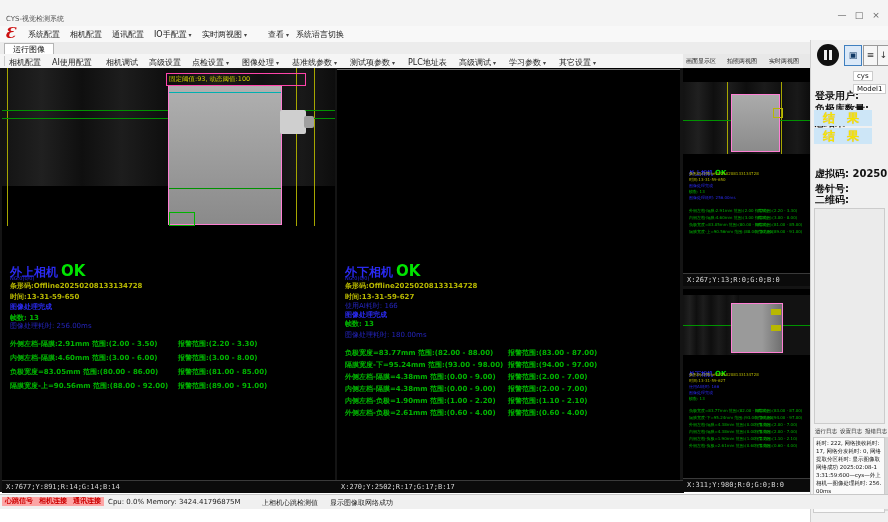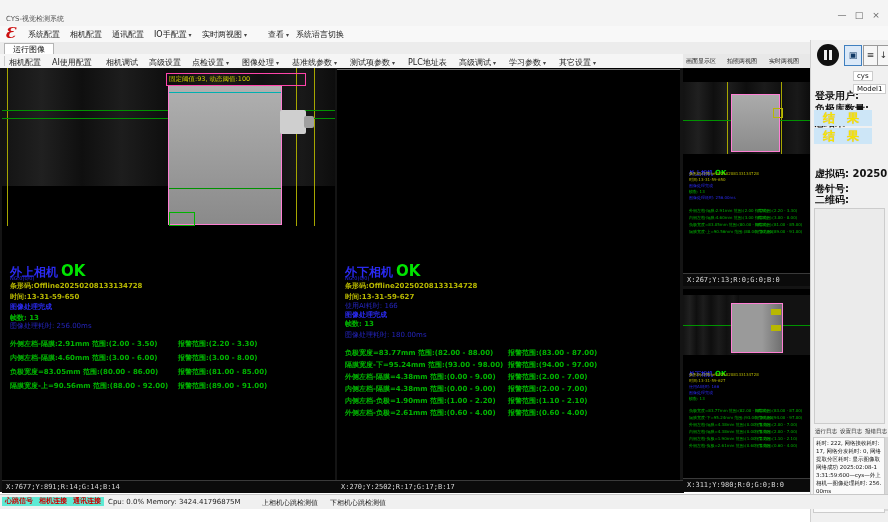--- a/index.html
+++ b/index.html
@@ -61,21 +61,21 @@
   .svalue{font-size:7px;color:#111;background:#fff;border:1px solid #ccc;padding:0 3px;white-space:nowrap;}
   .result-box{left:3px;width:58px;height:16px;background:#cde6f7;color:#f4e400;font-weight:bold;
               font-size:12px;text-align:center;line-height:16px;letter-spacing:4px;
               text-shadow:0 0 1px #caa;}
   #side-list{left:3px;top:168px;width:69px;height:214px;background:#ebebeb;border:1px solid #cccccc;}
   .log-tab{top:0;font-size:5.5px;color:#222;white-space:nowrap;}
   #log-box{left:2px;top:397px;width:70px;height:74px;background:#fafafa;border:1px solid #cccccc;}
   #log-text{font-size:5.5px;color:#111;line-height:1.45;padding:2px;word-break:break-all;}
   
   #statusbar{left:0;top:494px;width:888px;height:14px;background:#f0f0f0;border-top:1px solid #c8c8c8;}
-  .badge{top:2px;height:9px;background:#5eead4;color:#cc0000;font-size:7px;font-weight:bold;
+  .badge{top:2px;height:9px;background:#fca5a5;color:#cc0000;font-size:7px;font-weight:bold;
          line-height:9px;padding:0 3px;}
   .sbtext{top:3px;font-size:7px;color:#222;white-space:nowrap;}
 </style>
 </head>
 <body>
 
 <div class="abs" id="titlebar">
   <div class="abs" id="title-text">CYS-视觉检测系统</div>
   <div class="abs wctl" style="right:38px;">—</div>
   <div class="abs wctl" style="right:21px;">□</div>
@@ -255,14 +255,14 @@
   </div>
   <div class="abs" style="right:1px;top:397px;width:3px;height:74px;background:#d8d8d8;"></div>
 </div>
 
 <div class="abs" id="statusbar">
   <span class="abs badge" style="left:2px;">心跳信号</span>
   <span class="abs badge" style="left:36px;">相机连接</span>
   <span class="abs badge" style="left:70px;text-align:right;">通讯连接</span>
   <span class="abs sbtext" style="left:108px;">Cpu: 0.0% Memory: 3424.41796875M</span>
   <span class="abs sbtext" style="left:262px;">上相机心跳检测值</span>
-  <span class="abs sbtext" style="left:330px;">下相机心跳检测值</span>
+  <span class="abs sbtext" style="left:330px;">显示图像取网络成功</span>
 </div>
 
 </body></html>

